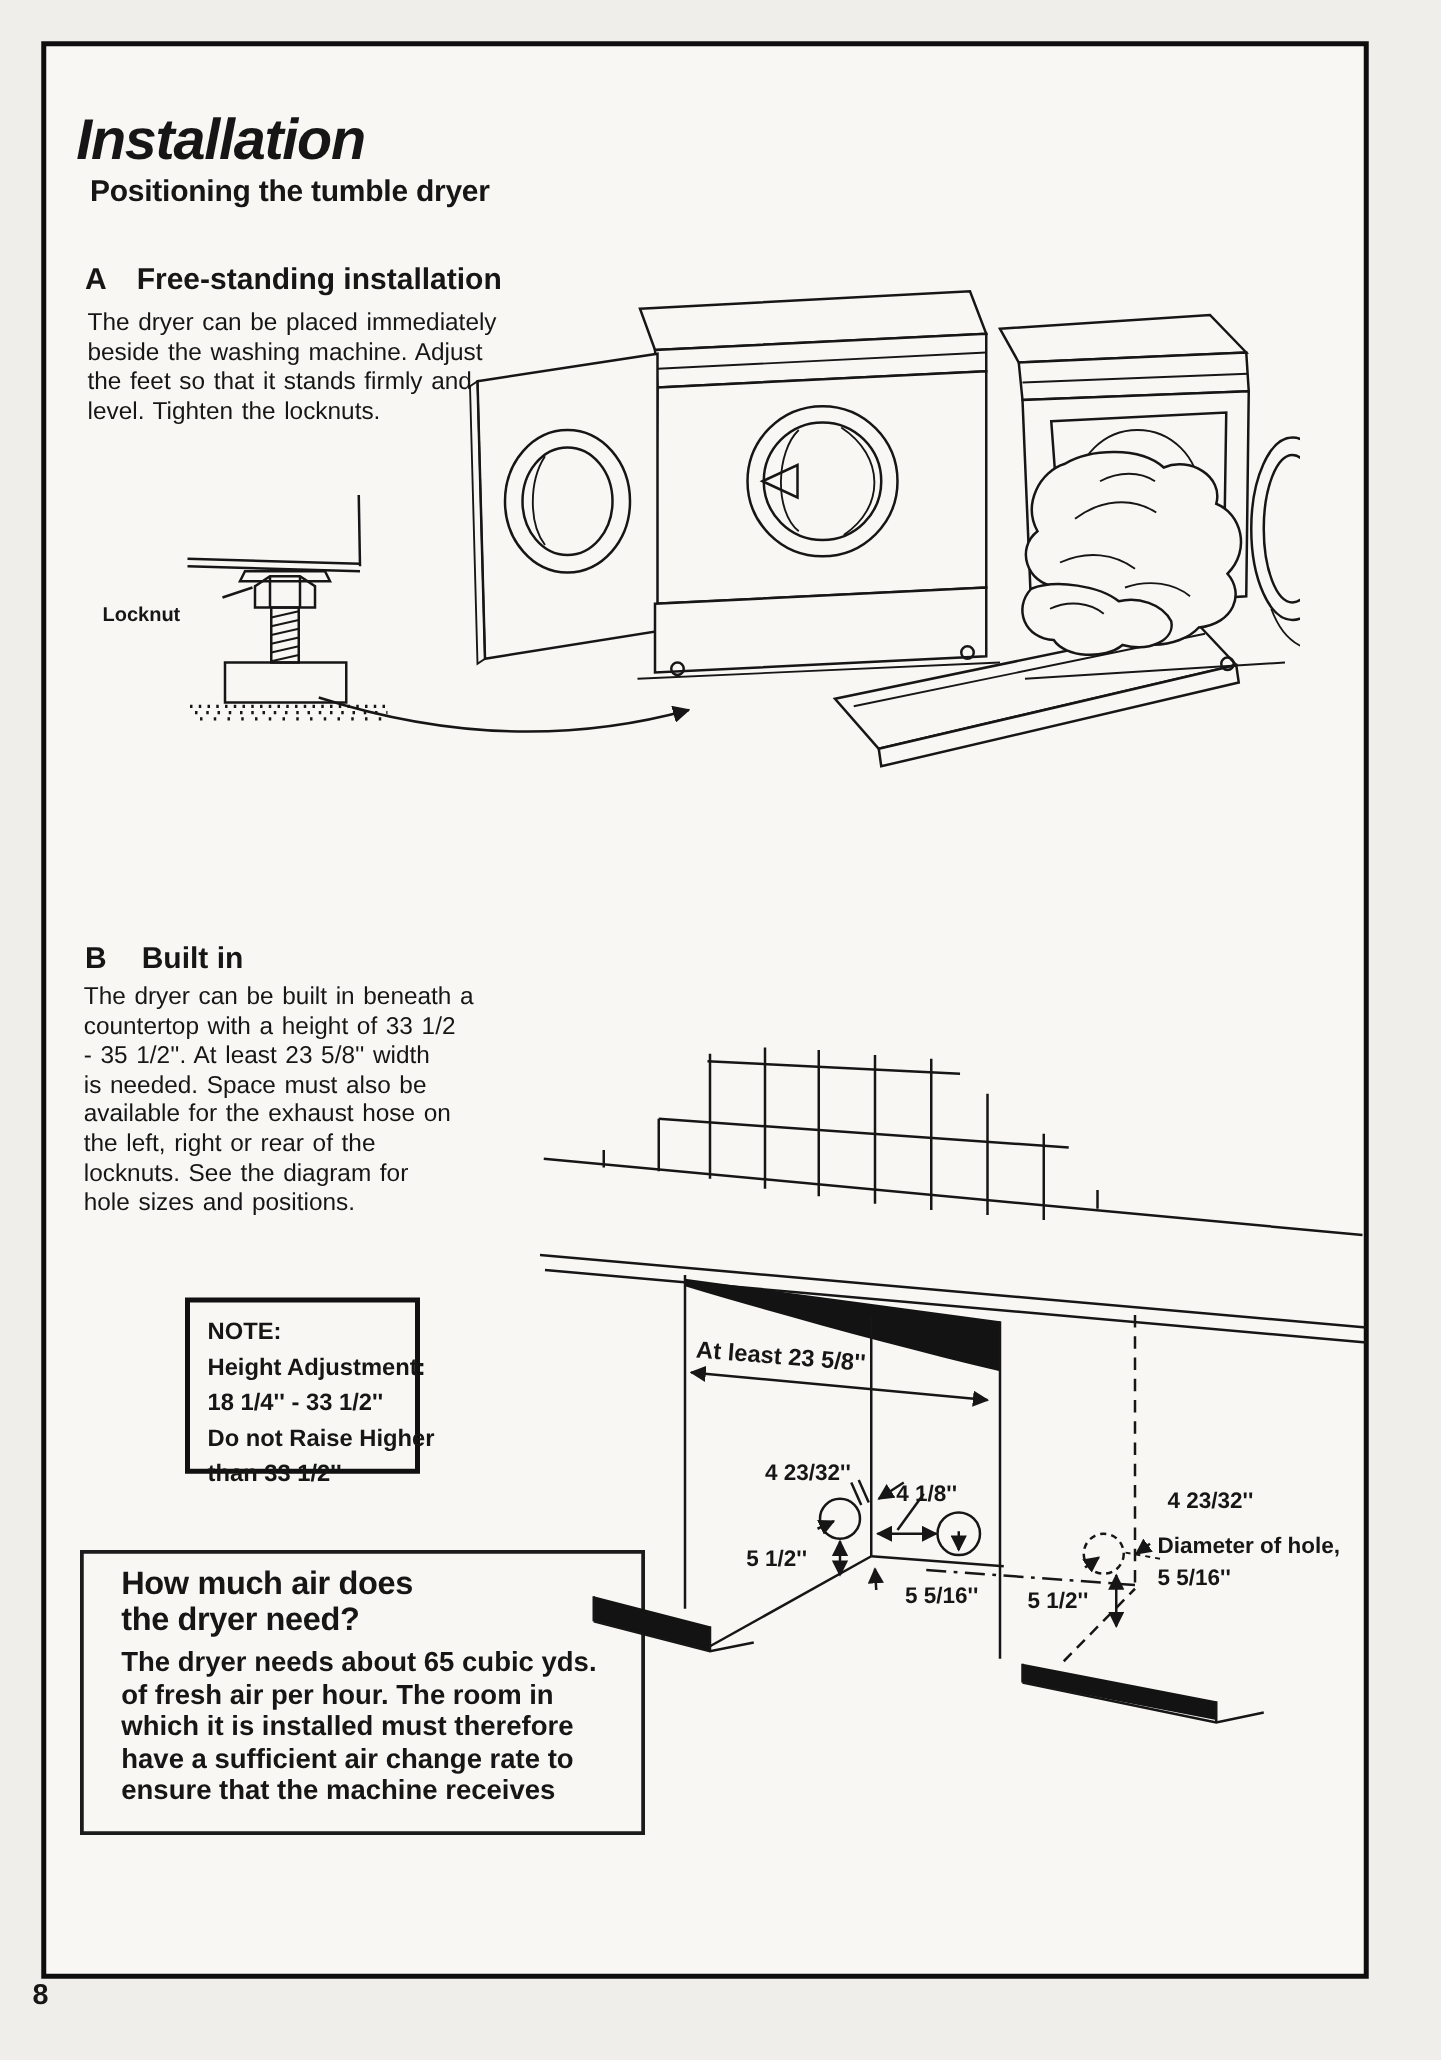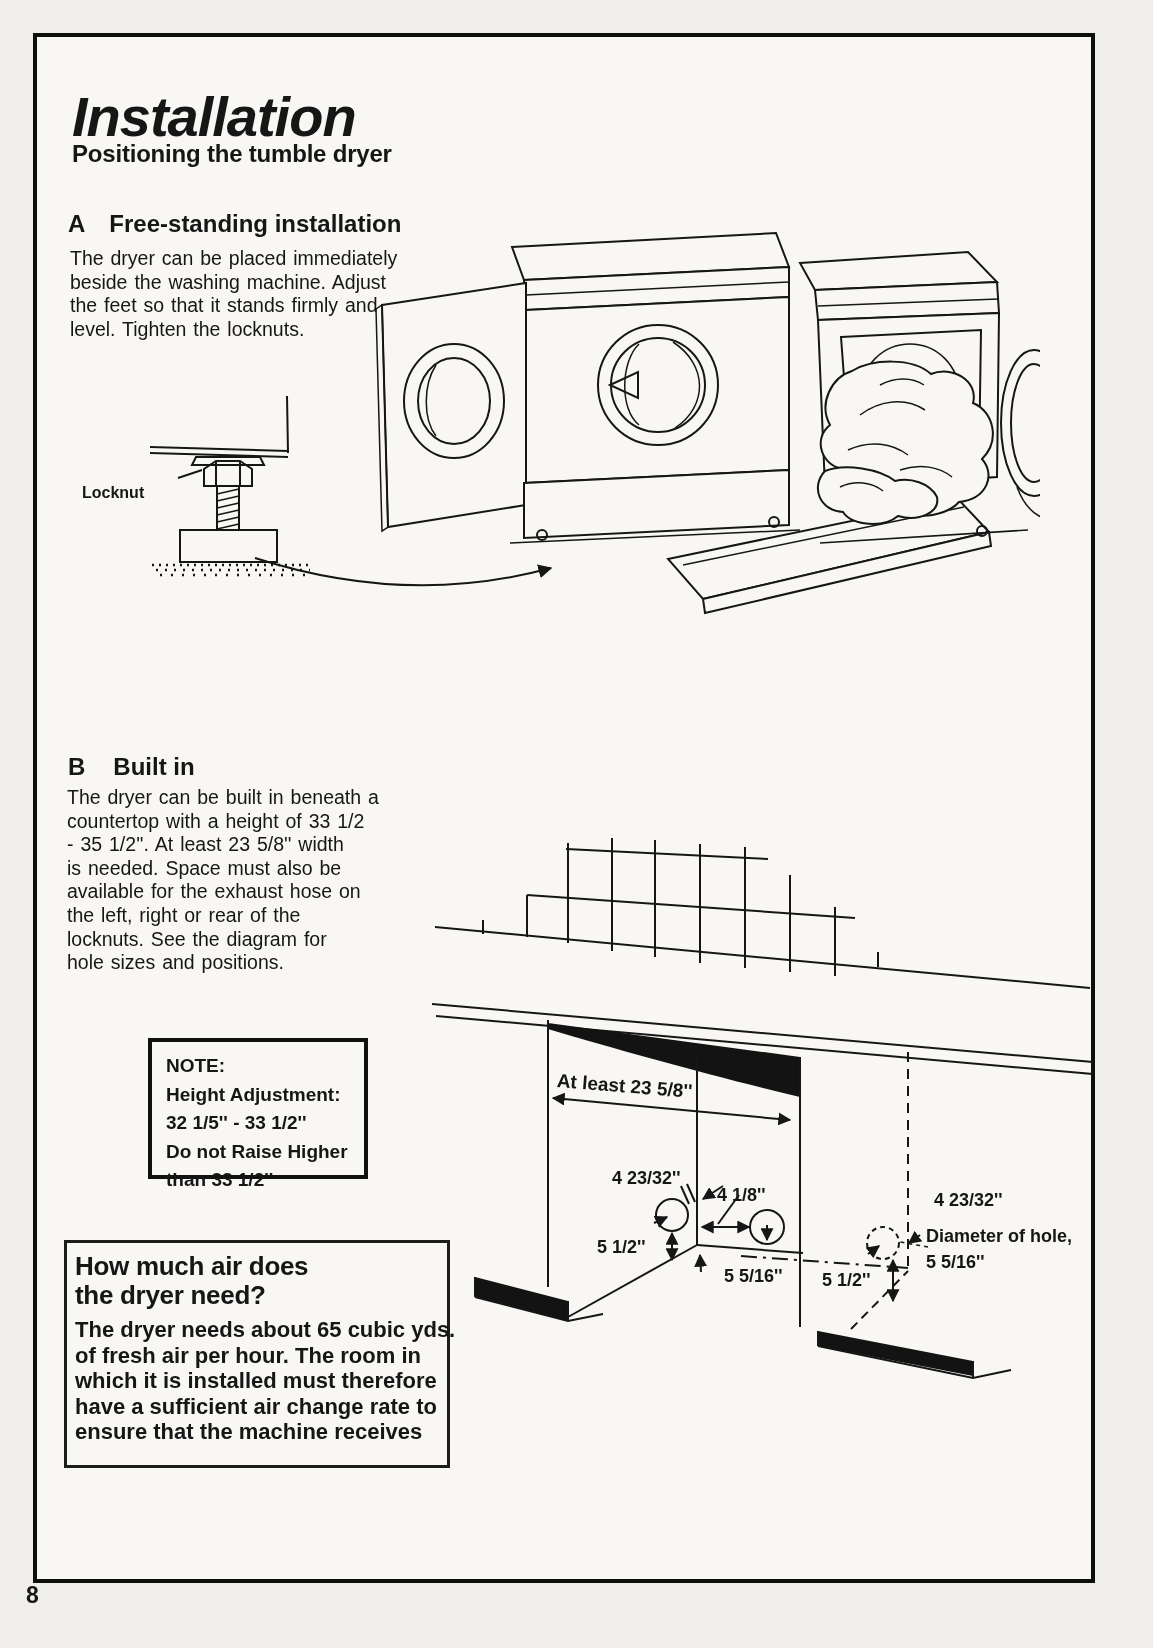--- a/index.html
+++ b/index.html
@@ -8,37 +8,37 @@
     background:#efeeea;color:#161616;
     font-family:"Liberation Sans", sans-serif;
     overflow:hidden;
   }
   .frame{
     position:absolute;left:33px;top:33px;width:1062px;height:1550px;
     box-sizing:border-box;border:4px solid #0e0e0e;background:#f8f7f4;
   }
   .abs{position:absolute;}
   .title{
-    left:72px;top:84px;font-size:56px;font-weight:700;font-style:italic;
+    left:61px;top:84px;font-size:46px;font-weight:700;font-style:italic;
     letter-spacing:-1px;
   }
   .subtitle{left:72px;top:140px;font-size:24px;font-weight:700;letter-spacing:-0.2px;}
   .sec-head{font-size:24px;font-weight:700;white-space:nowrap;}
   .sec-head .sec-label{display:inline-block;}
   .sec-head .sec-title{display:inline-block;margin-left:24px;}
   .para .ln{font-size:19.5px;line-height:23.6px;font-weight:400;white-space:nowrap;word-spacing:1.5px;}
   .fig-label{font-size:16px;font-weight:700;}
   .note-box{
-    left:148px;top:1038px;width:220px;height:141px;box-sizing:border-box;
+    left:148px;top:1038px;width:188px;height:141px;box-sizing:border-box;
     border:4px solid #111;padding:10px 8px 0 14px;background:#f8f7f4;
   }
   .note-box .ln{font-size:19px;font-weight:700;line-height:28.5px;white-space:nowrap;}
   .air-box{
-    left:64px;top:1240px;width:386px;height:228px;box-sizing:border-box;
-    border:3px solid #1c1c1c;padding:9px 6px 0 8px;background:#f8f7f4;
+    left:64px;top:1240px;width:452px;height:228px;box-sizing:border-box;
+    border:3px solid #1c1c1c;padding:9px 6px 0 30px;background:#f8f7f4;
   }
   .air-box .hd{font-size:26px;font-weight:700;line-height:29px;letter-spacing:-0.3px;white-space:nowrap;}
   .air-box .body{margin-top:7px;}
   .air-box .ln{font-size:22px;font-weight:700;line-height:25.6px;white-space:nowrap;}
   .dim{font-size:18px;font-weight:600;white-space:nowrap;}
   .dim-big{font-size:19px;font-weight:600;white-space:nowrap;transform:rotate(4.5deg);transform-origin:left bottom;}
   .page-num{left:26px;top:1582px;font-size:23px;font-weight:700;}
   svg{display:block;}
   svg .ink{stroke:#161616;fill:none;stroke-width:2;}
   svg .ink-thin{stroke:#161616;fill:none;stroke-width:1.5;}
@@ -160,21 +160,21 @@
   <div class="ln">is needed. Space must also be</div>
   <div class="ln">available for the exhaust hose on</div>
   <div class="ln">the left, right or rear of the</div>
   <div class="ln">locknuts. See the diagram for</div>
   <div class="ln">hole sizes and positions.</div>
 </div>
 
 <div class="abs note-box">
   <div class="ln">NOTE:</div>
   <div class="ln">Height Adjustment:</div>
-  <div class="ln">32 1/5'' - 33 1/2''</div>
+  <div class="ln">18 1/4'' - 33 1/2''</div>
   <div class="ln">Do not Raise Higher</div>
   <div class="ln">than 33 1/2''</div>
 </div>
 
 <div class="abs air-box">
   <div class="hd">How much air does</div>
   <div class="hd">the dryer need?</div>
   <div class="body">
     <div class="ln">The dryer needs about 65 cubic yds.</div>
     <div class="ln">of fresh air per hour. The room in</div>

